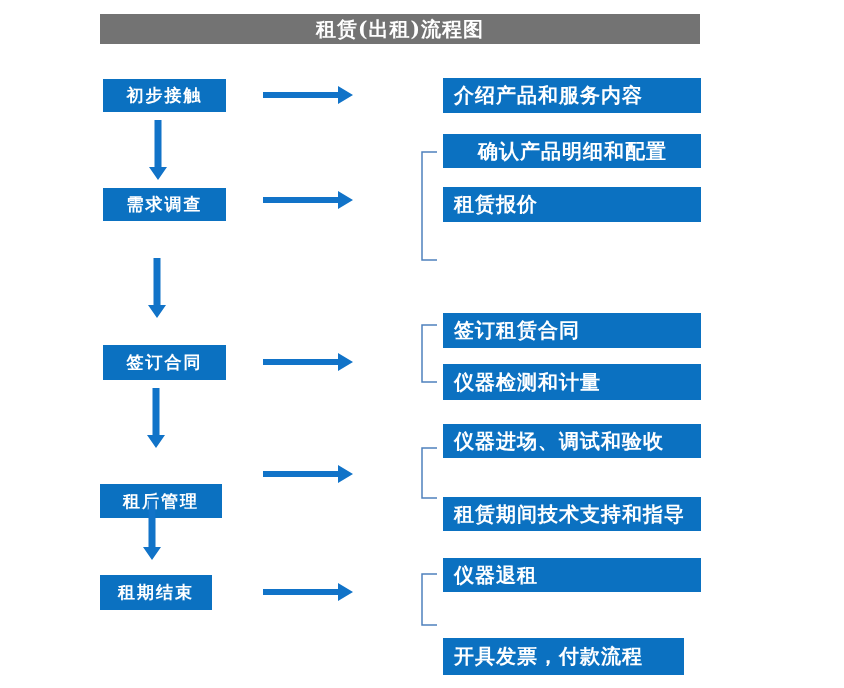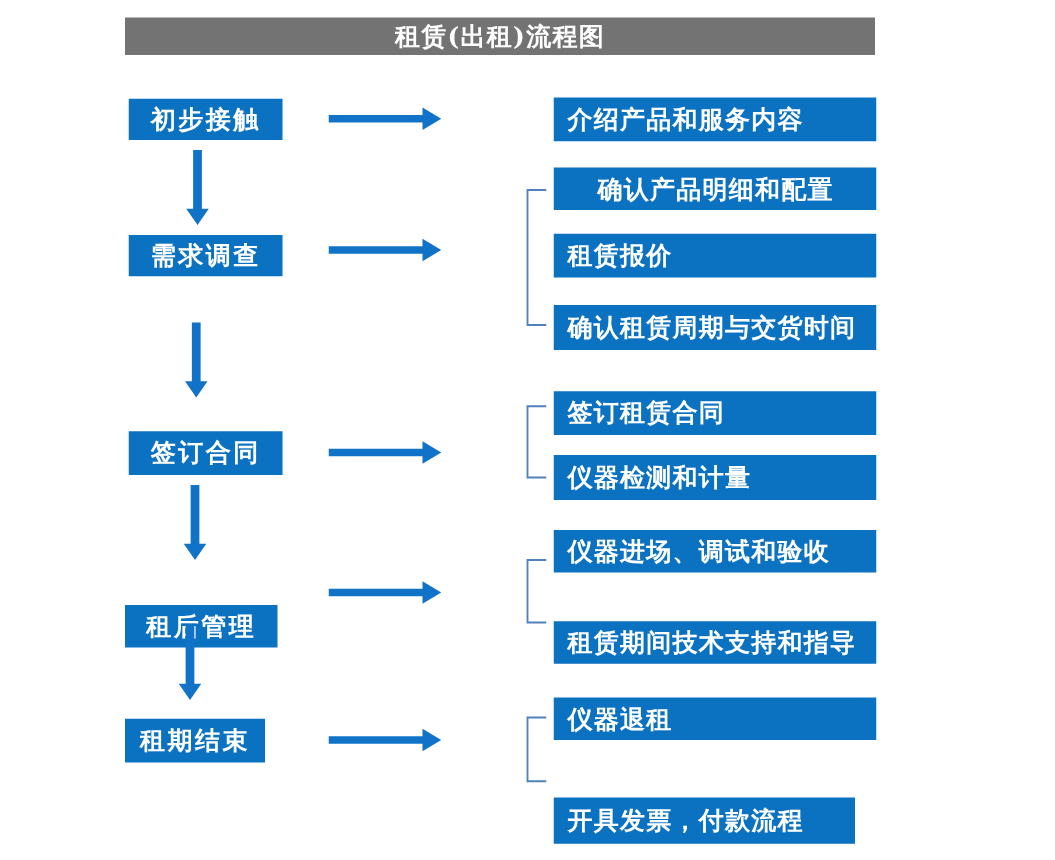--- a/index.html
+++ b/index.html
@@ -9,21 +9,21 @@
   }
   .titlebar {
     position:absolute; left:100px; top:14px; width:600px; height:30px;
     background:#737373; color:#ffffff; font-weight:bold; font-size:20px;
     letter-spacing:1px; display:flex; align-items:center; justify-content:center;
   }
   .bluebox {
     position:absolute; background:#0b71c1; color:#ffffff; font-weight:bold;
     display:flex; align-items:center; box-sizing:border-box; white-space:nowrap;
   }
-  .step { justify-content:center; font-size:20px; letter-spacing:2px; }
+  .step { justify-content:center; font-size:17px; letter-spacing:2px; }
   .out  { justify-content:flex-start; padding-left:11px; font-size:20px; letter-spacing:1px; }
   svg.connectors { position:absolute; left:0; top:0; pointer-events:none; }
 </style>
 </head>
 <body>
 
 <div class="canvas">
 
   <div class="titlebar">
     <span>租赁(出租)流程图</span>
@@ -32,21 +32,20 @@
   <div class="bluebox step" style="left:103px;top:79px;width:123px;height:33px;">初步接触</div>
   <div class="bluebox step" style="left:103px;top:188px;width:123px;height:33px;">需求调查</div>
   <div class="bluebox step" style="left:103px;top:345px;width:123px;height:35px;">签订合同</div>
   <div class="bluebox step" style="left:100px;top:484px;width:122px;height:34px;">租后管理</div>
   <div class="bluebox step" style="left:100px;top:575px;width:112px;height:35px;font-family:Liberation Mono, monospace;">租期结束</div>
 
   <div class="bluebox out" style="left:443px;top:78px;width:258px;height:35px;">介绍产品和服务内容</div>
 
   <div class="bluebox out" style="left:443px;top:134px;width:258px;height:34px;padding-left:35px;">确认产品明细和配置</div>
   <div class="bluebox out" style="left:443px;top:187px;width:258px;height:35px;">租赁报价</div>
-  <div class="bluebox out" style="left:443px;top:244px;width:258px;height:36px;">确认租赁周期与交货时间</div>
 
   <div class="bluebox out" style="left:443px;top:313px;width:258px;height:35px;">签订租赁合同</div>
   <div class="bluebox out" style="left:443px;top:424px;width:258px;height:34px;">仪器进场、调试和验收</div>
 
   <div class="bluebox out" style="left:443px;top:364px;width:258px;height:36px;">仪器检测和计量</div>
   <div class="bluebox out" style="left:443px;top:497px;width:258px;height:34px;">租赁期间技术支持和指导</div>
 
   <div class="bluebox out" style="left:443px;top:558px;width:258px;height:34px;">仪器退租</div>
   <div class="bluebox out" style="left:443px;top:606px;width:241px;height:37px;margin-top:32px;">开具发票，付款流程</div>
 

